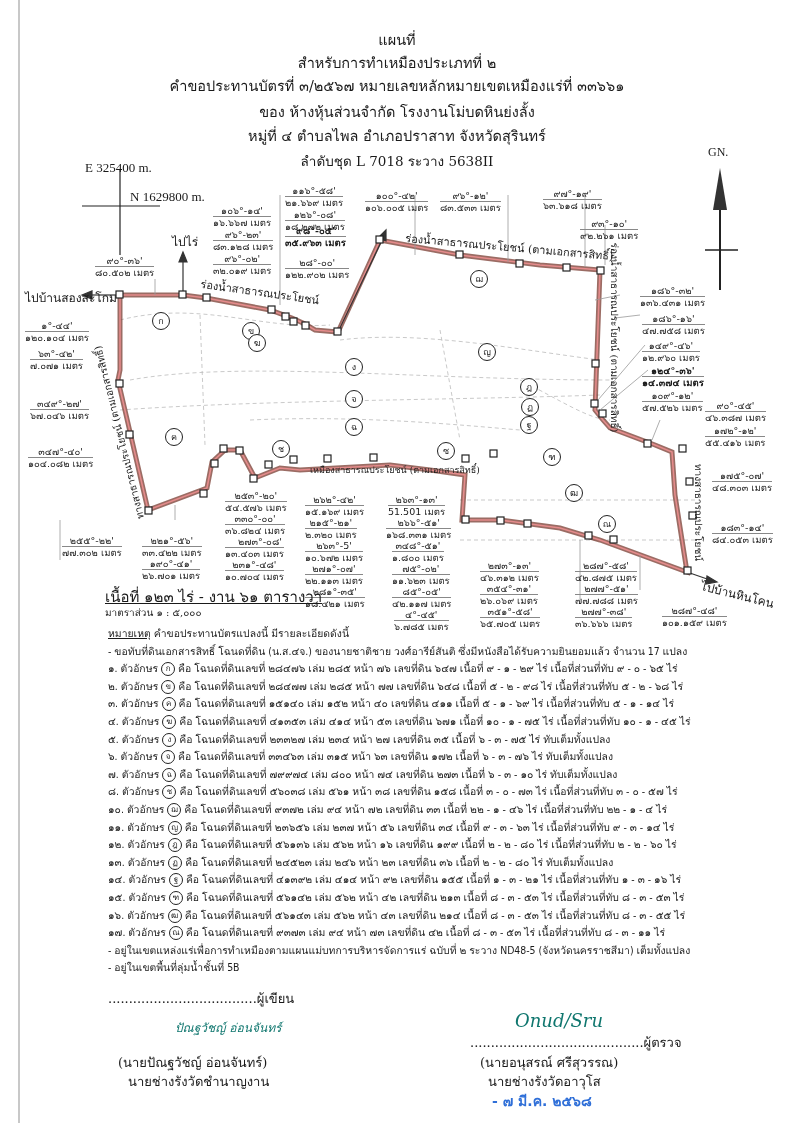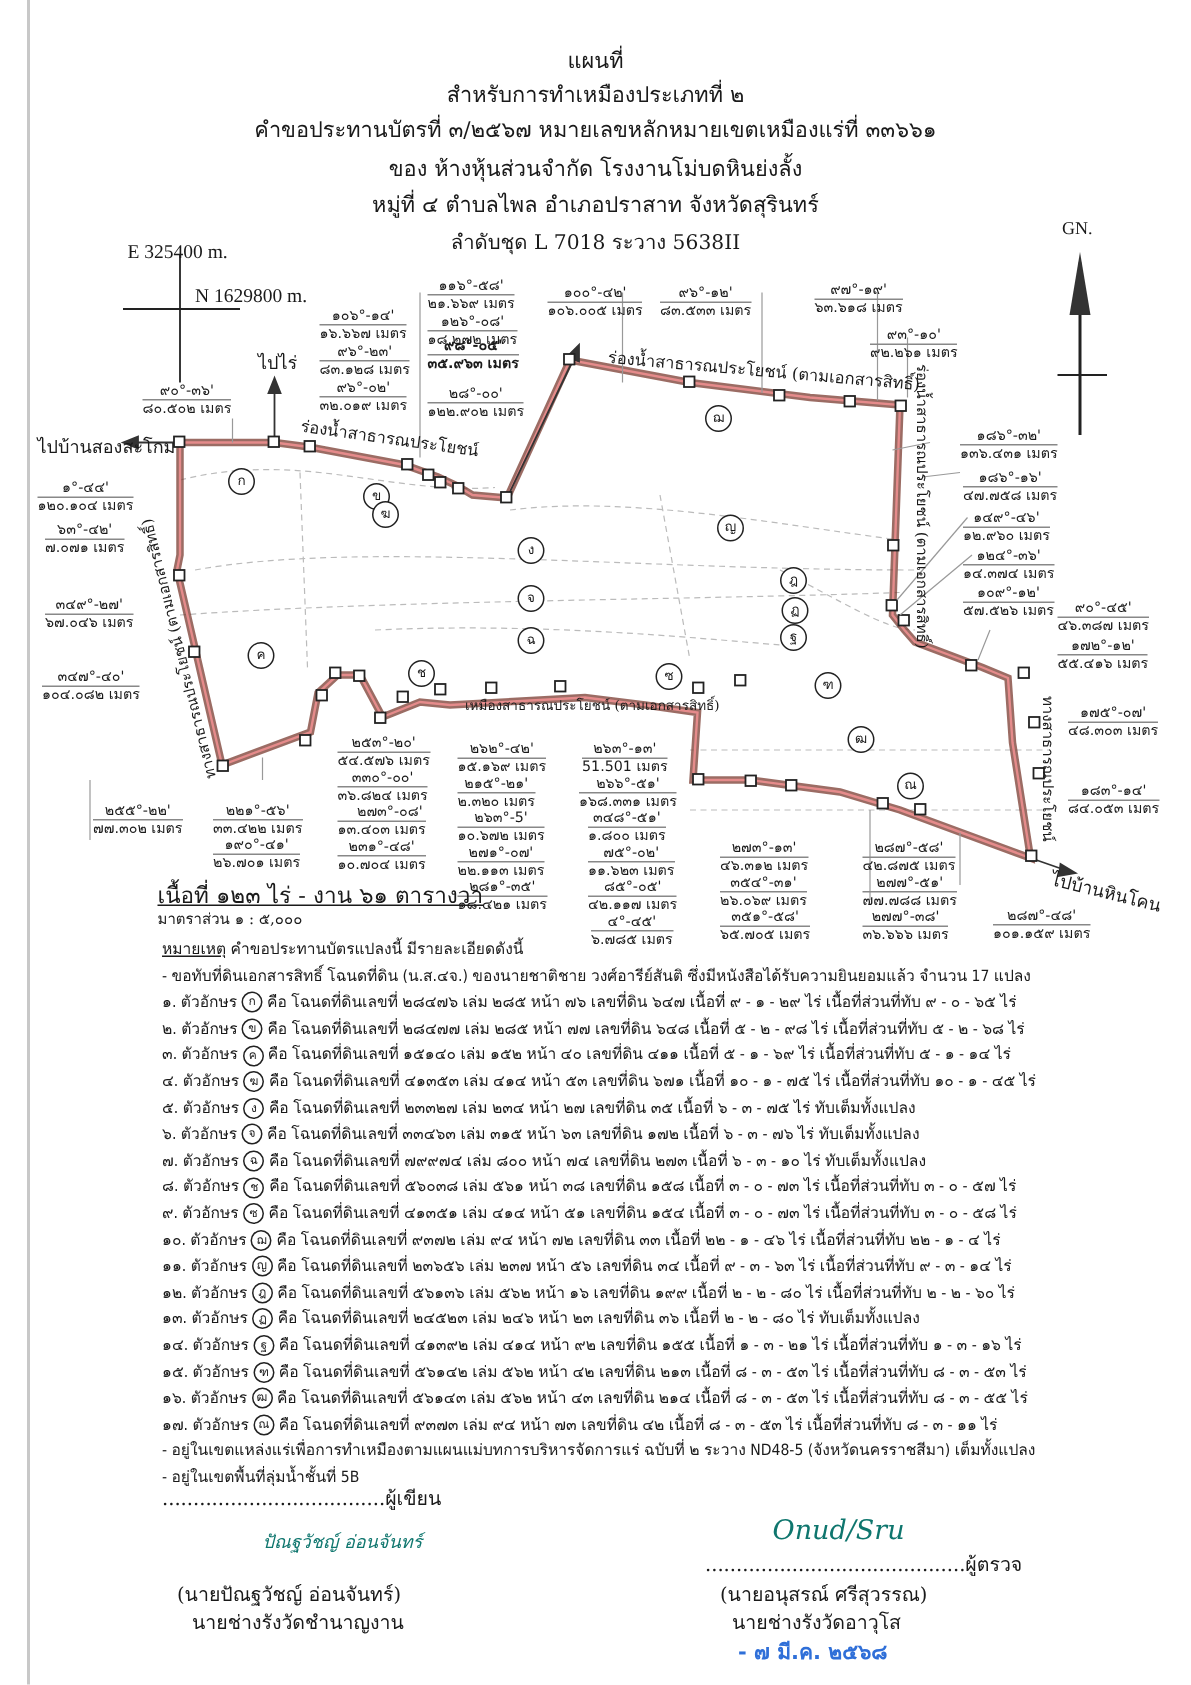--- a/index.html
+++ b/index.html
@@ -185,21 +185,21 @@
   <div class="dim" style="left:543px; top:188px;"><span class="b">๙๗°-๑๙'</span><span>๖๓.๖๑๘ เมตร</span></div>
   <div class="dim" style="left:580px; top:218px;"><span class="b">๙๓°-๑๐'</span><span>๙๒.๒๖๑ เมตร</span></div>
   <div class="dim" style="left:95px; top:255px;"><span class="b">๙๐°-๓๖'</span><span>๘๐.๕๐๒ เมตร</span></div>
   <div class="dim" style="left:25px; top:320px;"><span class="b">๑°-๔๔'</span><span>๑๒๐.๑๐๔ เมตร</span></div>
   <div class="dim" style="left:30px; top:348px;"><span class="b">๖๓°-๔๒'</span><span>๗.๐๗๑ เมตร</span></div>
   <div class="dim" style="left:30px; top:398px;"><span class="b">๓๔๙°-๒๗'</span><span>๖๗.๐๔๖ เมตร</span></div>
   <div class="dim" style="left:28px; top:446px;"><span class="b">๓๔๗°-๔๐'</span><span>๑๐๔.๐๘๒ เมตร</span></div>
   <div class="dim" style="left:640px; top:285px;"><span class="b">๑๘๖°-๓๒'</span><span>๑๓๖.๔๓๑ เมตร</span></div>
   <div class="dim" style="left:642px; top:313px;"><span class="b">๑๘๖°-๑๖'</span><span>๔๗.๗๕๘ เมตร</span></div>
   <div class="dim" style="left:642px; top:340px;"><span class="b">๑๔๙°-๔๖'</span><span>๑๒.๙๖๐ เมตร</span></div>
-  <div class="dim" style="left:642px; top:365px;"><span class="b">๑๒๔°-๓๖'</span><span>๑๔.๓๗๔ เมตร</span></div>
+  <div class="dim" style="left:642px; top:365px;font-weight:bold;"><span class="b">๑๒๔°-๓๖'</span><span>๑๔.๓๗๔ เมตร</span></div>
   <div class="dim" style="left:642px; top:390px;"><span class="b">๑๐๙°-๑๒'</span><span>๕๗.๕๒๖ เมตร</span></div>
   <div class="dim" style="left:705px; top:400px;"><span class="b">๙๐°-๔๕'</span><span>๔๖.๓๘๗ เมตร</span></div>
   <div class="dim" style="left:705px; top:425px;"><span class="b">๑๗๒°-๑๒'</span><span>๕๕.๔๑๖ เมตร</span></div>
   <div class="dim" style="left:712px; top:470px;"><span class="b">๑๗๕°-๐๗'</span><span>๔๘.๓๐๓ เมตร</span></div>
   <div class="dim" style="left:712px; top:522px;"><span class="b">๑๘๓°-๑๔'</span><span>๘๔.๐๕๓ เมตร</span></div>
   <div class="dim" style="left:62px; top:535px;"><span class="b">๒๕๕°-๒๒'</span><span>๗๗.๓๐๒ เมตร</span></div>
   <div class="dim" style="left:142px; top:535px;"><span class="b">๒๒๑°-๕๖'</span><span>๓๓.๔๒๒ เมตร</span></div>
   <div class="dim" style="left:142px; top:558px;"><span class="b">๑๙๐°-๔๑'</span><span>๒๖.๗๐๑ เมตร</span></div>
   <div class="dim" style="left:225px; top:490px;"><span class="b">๒๕๓°-๒๐'</span><span>๕๔.๕๗๖ เมตร</span></div>
   <div class="dim" style="left:225px; top:513px;"><span class="b">๓๓๐°-๐๐'</span><span>๓๖.๘๒๔ เมตร</span></div>
@@ -232,21 +232,20 @@
   <div class="row hd"><u>หมายเหตุ</u><span> คำขอประทานบัตรแปลงนี้ มีรายละเอียดดังนี้</span></div>
   <div class="row">- ขอทับที่ดินเอกสารสิทธิ์ โฉนดที่ดิน (น.ส.๔จ.) ของนายชาติชาย  วงศ์อารีย์สันติ ซึ่งมีหนังสือได้รับความยินยอมแล้ว จำนวน 17 แปลง</div>
   <div class="row"><span>๑.</span> <span>ตัวอักษร</span> <span class="pc">ก</span> <span>คือ โฉนดที่ดินเลขที่ ๒๘๔๗๖ เล่ม ๒๘๕ หน้า ๗๖ เลขที่ดิน ๖๔๗ เนื้อที่ ๙ - ๑ - ๒๙ ไร่ เนื้อที่ส่วนที่ทับ ๙ - ๐ - ๖๕ ไร่</span></div>
   <div class="row"><span>๒.</span> <span>ตัวอักษร</span> <span class="pc">ข</span> <span>คือ โฉนดที่ดินเลขที่ ๒๘๔๗๗ เล่ม ๒๘๕ หน้า ๗๗ เลขที่ดิน ๖๔๘ เนื้อที่ ๕ - ๒ - ๙๘ ไร่ เนื้อที่ส่วนที่ทับ ๕ - ๒ - ๖๘ ไร่</span></div>
   <div class="row"><span>๓.</span> <span>ตัวอักษร</span> <span class="pc">ค</span> <span>คือ โฉนดที่ดินเลขที่ ๑๕๑๔๐ เล่ม ๑๕๒ หน้า ๔๐ เลขที่ดิน ๔๑๑ เนื้อที่ ๕ - ๑ - ๖๙ ไร่ เนื้อที่ส่วนที่ทับ ๕ - ๑ - ๑๔ ไร่</span></div>
   <div class="row"><span>๔.</span> <span>ตัวอักษร</span> <span class="pc">ฆ</span> <span>คือ โฉนดที่ดินเลขที่ ๔๑๓๕๓ เล่ม ๔๑๔ หน้า ๕๓ เลขที่ดิน ๖๗๑ เนื้อที่ ๑๐ - ๑ - ๗๕ ไร่ เนื้อที่ส่วนที่ทับ ๑๐ - ๑ - ๔๕ ไร่</span></div>
   <div class="row"><span>๕.</span> <span>ตัวอักษร</span> <span class="pc">ง</span> <span>คือ โฉนดที่ดินเลขที่ ๒๓๓๒๗ เล่ม ๒๓๔ หน้า ๒๗ เลขที่ดิน ๓๕ เนื้อที่ ๖ - ๓ - ๗๕ ไร่ ทับเต็มทั้งแปลง</span></div>
   <div class="row"><span>๖.</span> <span>ตัวอักษร</span> <span class="pc">จ</span> <span>คือ โฉนดที่ดินเลขที่ ๓๓๔๖๓ เล่ม ๓๑๕ หน้า ๖๓ เลขที่ดิน ๑๗๒ เนื้อที่ ๖ - ๓ - ๗๖ ไร่ ทับเต็มทั้งแปลง</span></div>
   <div class="row"><span>๗.</span> <span>ตัวอักษร</span> <span class="pc">ฉ</span> <span>คือ โฉนดที่ดินเลขที่ ๗๙๙๗๔ เล่ม ๘๐๐ หน้า ๗๔ เลขที่ดิน ๒๗๓ เนื้อที่ ๖ - ๓ - ๑๐ ไร่ ทับเต็มทั้งแปลง</span></div>
   <div class="row"><span>๘.</span> <span>ตัวอักษร</span> <span class="pc">ช</span> <span>คือ โฉนดที่ดินเลขที่ ๕๖๐๓๘ เล่ม ๕๖๑ หน้า ๓๘ เลขที่ดิน ๑๕๘ เนื้อที่ ๓ - ๐ - ๗๓ ไร่ เนื้อที่ส่วนที่ทับ ๓ - ๐ - ๕๗ ไร่</span></div>
-  <div class="row"><span>๙.</span> <span>ตัวอักษร</span> <span class="pc">ซ</span> <span>คือ โฉนดที่ดินเลขที่ ๔๑๓๕๑ เล่ม ๔๑๔ หน้า ๕๑ เลขที่ดิน ๑๕๔ เนื้อที่ ๓ - ๐ - ๗๓ ไร่ เนื้อที่ส่วนที่ทับ ๓ - ๐ - ๕๘ ไร่</span></div>
   <div class="row"><span>๑๐.</span> <span>ตัวอักษร</span> <span class="pc">ฌ</span> <span>คือ โฉนดที่ดินเลขที่ ๙๓๗๒ เล่ม ๙๔ หน้า ๗๒ เลขที่ดิน ๓๓ เนื้อที่ ๒๒ - ๑ - ๔๖ ไร่ เนื้อที่ส่วนที่ทับ ๒๒ - ๑ - ๔ ไร่</span></div>
   <div class="row"><span>๑๑.</span> <span>ตัวอักษร</span> <span class="pc">ญ</span> <span>คือ โฉนดที่ดินเลขที่ ๒๓๖๕๖ เล่ม ๒๓๗ หน้า ๕๖ เลขที่ดิน ๓๔ เนื้อที่ ๙ - ๓ - ๖๓ ไร่ เนื้อที่ส่วนที่ทับ ๙ - ๓ - ๑๔ ไร่</span></div>
   <div class="row"><span>๑๒.</span> <span>ตัวอักษร</span> <span class="pc">ฎ</span> <span>คือ โฉนดที่ดินเลขที่ ๕๖๑๓๖ เล่ม ๕๖๒ หน้า ๑๖ เลขที่ดิน ๑๙๙ เนื้อที่ ๒ - ๒ - ๘๐ ไร่ เนื้อที่ส่วนที่ทับ ๒ - ๒ - ๖๐ ไร่</span></div>
   <div class="row"><span>๑๓.</span> <span>ตัวอักษร</span> <span class="pc">ฏ</span> <span>คือ โฉนดที่ดินเลขที่ ๒๔๕๒๓ เล่ม ๒๔๖ หน้า ๒๓ เลขที่ดิน ๓๖ เนื้อที่ ๒ - ๒ - ๘๐ ไร่ ทับเต็มทั้งแปลง</span></div>
   <div class="row"><span>๑๔.</span> <span>ตัวอักษร</span> <span class="pc">ฐ</span> <span>คือ โฉนดที่ดินเลขที่ ๔๑๓๙๒ เล่ม ๔๑๔ หน้า ๙๒ เลขที่ดิน ๑๕๕ เนื้อที่ ๑ - ๓ - ๒๑ ไร่ เนื้อที่ส่วนที่ทับ ๑ - ๓ - ๑๖ ไร่</span></div>
   <div class="row"><span>๑๕.</span> <span>ตัวอักษร</span> <span class="pc">ฑ</span> <span>คือ โฉนดที่ดินเลขที่ ๕๖๑๔๒ เล่ม ๕๖๒ หน้า ๔๒ เลขที่ดิน ๒๑๓ เนื้อที่ ๘ - ๓ - ๕๓ ไร่ เนื้อที่ส่วนที่ทับ ๘ - ๓ - ๕๓ ไร่</span></div>
   <div class="row"><span>๑๖.</span> <span>ตัวอักษร</span> <span class="pc">ฒ</span> <span>คือ โฉนดที่ดินเลขที่ ๕๖๑๔๓ เล่ม ๕๖๒ หน้า ๔๓ เลขที่ดิน ๒๑๔ เนื้อที่ ๘ - ๓ - ๕๓ ไร่ เนื้อที่ส่วนที่ทับ ๘ - ๓ - ๕๕ ไร่</span></div>
   <div class="row"><span>๑๗.</span> <span>ตัวอักษร</span> <span class="pc">ณ</span> <span>คือ โฉนดที่ดินเลขที่ ๙๓๗๓ เล่ม ๙๔ หน้า ๗๓ เลขที่ดิน ๔๒ เนื้อที่ ๘ - ๓ - ๕๓ ไร่ เนื้อที่ส่วนที่ทับ ๘ - ๓ - ๑๑ ไร่</span></div>
   <div class="row">- อยู่ในเขตแหล่งแร่เพื่อการทำเหมืองตามแผนแม่บทการบริหารจัดการแร่ ฉบับที่ ๒ ระวาง ND48-5 (จังหวัดนครราชสีมา) เต็มทั้งแปลง</div>
   <div class="row">- อยู่ในเขตพื้นที่ลุ่มน้ำชั้นที่ 5B</div>

